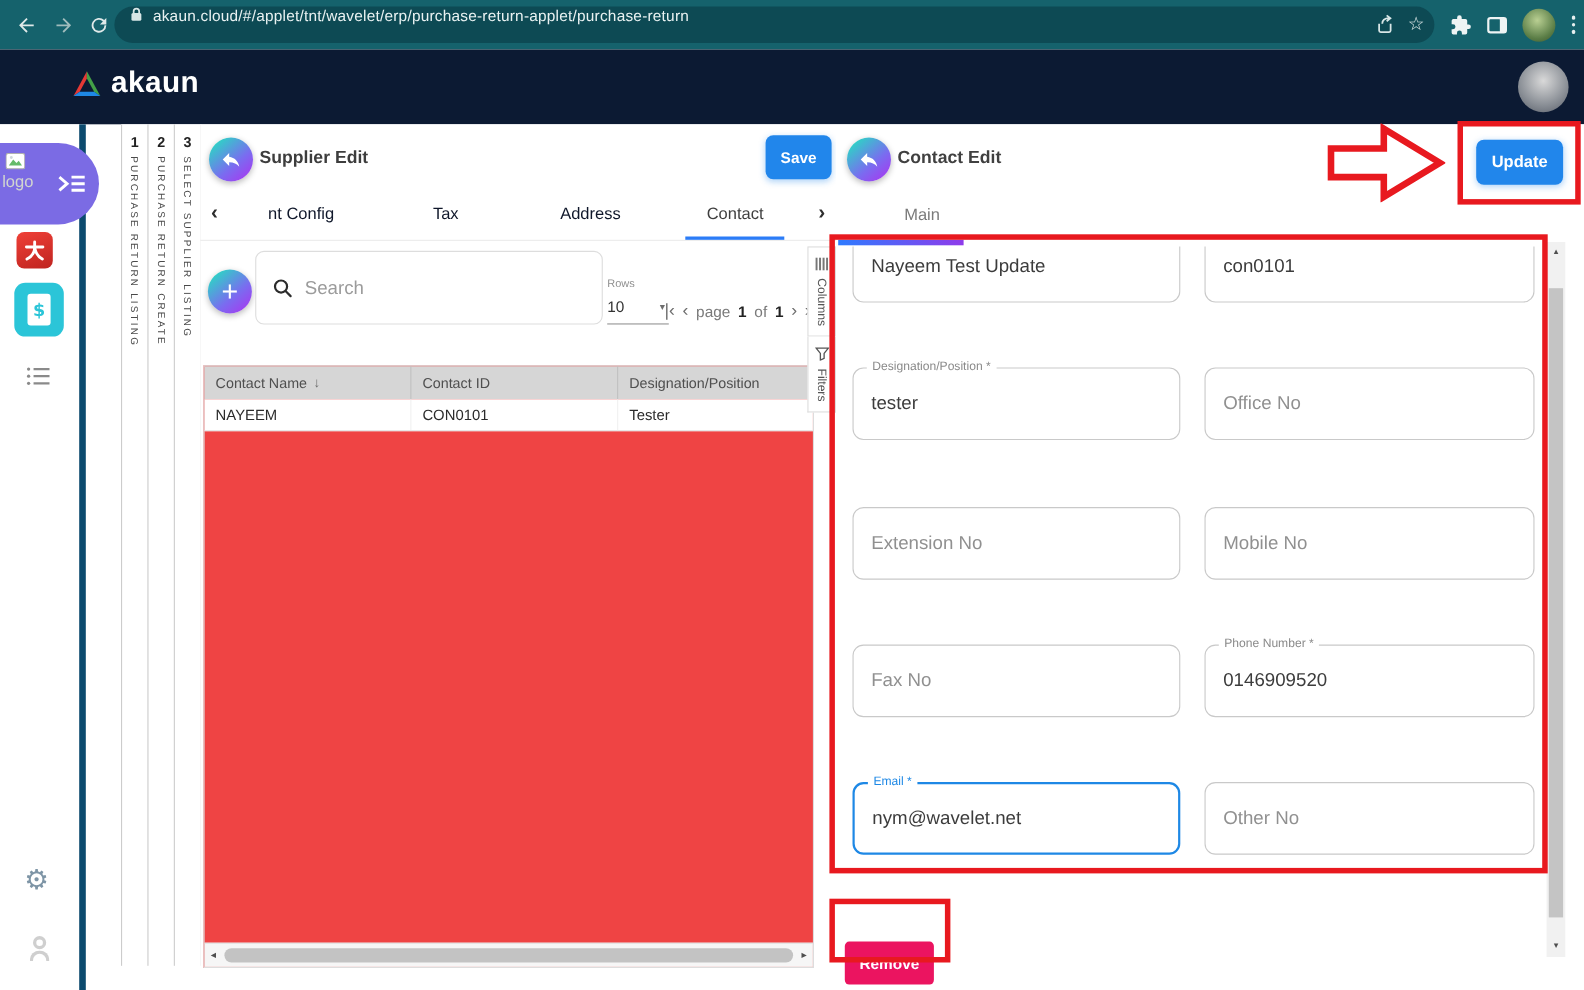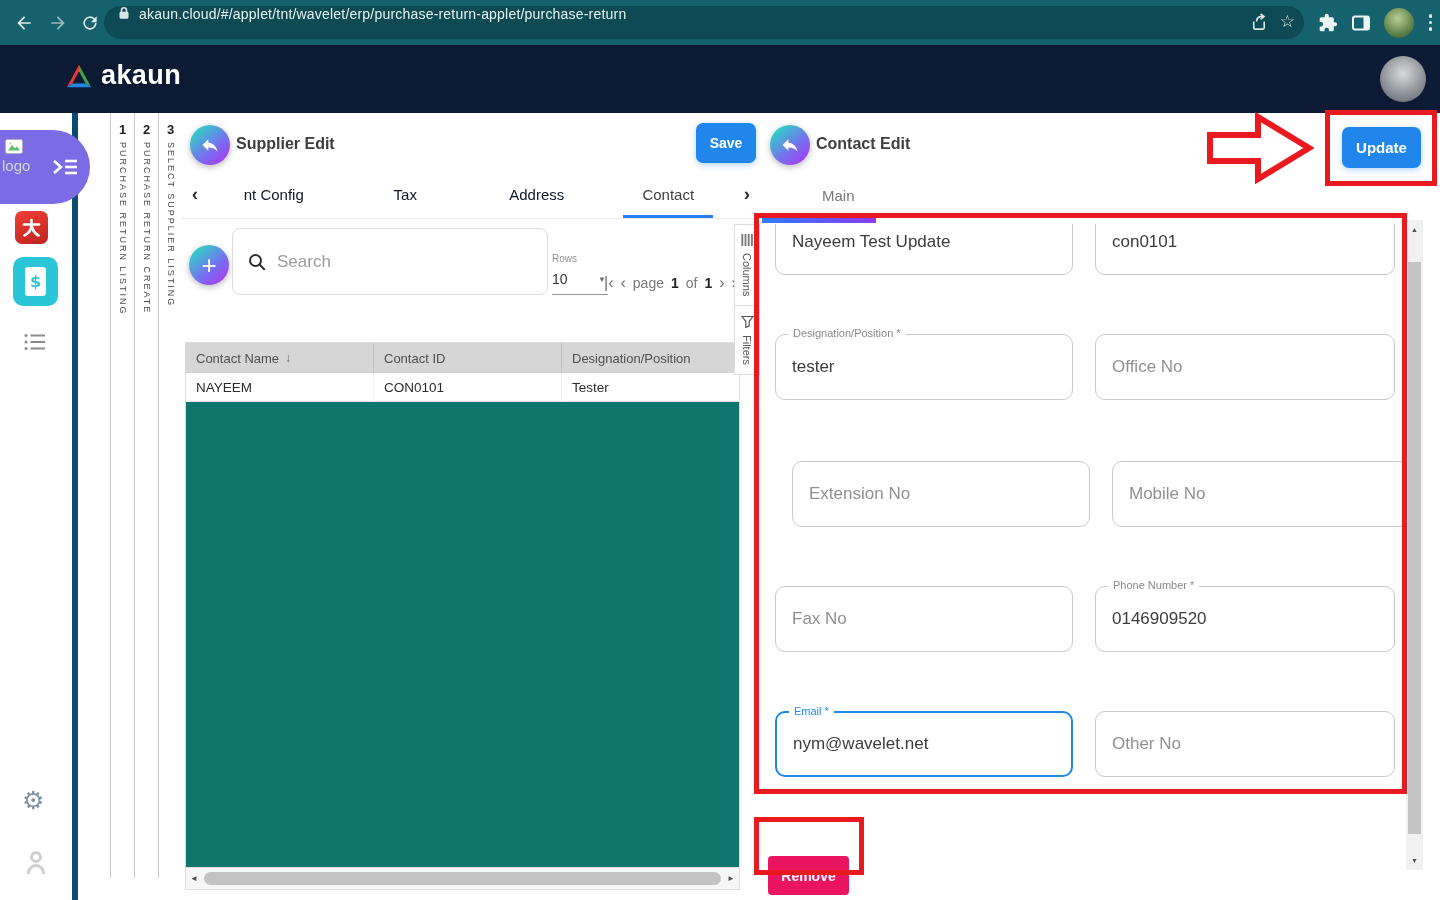--- a/index.html
+++ b/index.html
@@ -85,21 +85,21 @@
   #sup-rows{position:absolute;left:370px;top:140px;width:58px;}
   .rows-label{font-size:10px;color:#8f8f8f;}
   .rows-value{position:relative;margin-top:7px;width:56px;font-size:14px;color:#333;
               border-bottom:1px solid #949494;padding-bottom:7px;cursor:pointer;}
   .rows-caret{position:absolute;right:2px;top:4px;font-size:8px;color:#6e6e6e;}
   #sup-pag{position:absolute;left:422px;top:162px;display:flex;align-items:center;gap:7px;
            font-size:14px;color:#7a7a7a;}
   #sup-pag .pg-ic{font-size:16px;color:#6e6e6e;cursor:pointer;line-height:1;}
   .pag-num{font-weight:bold;color:#222;}
   #sup-table{position:absolute;left:3px;top:219px;width:555px;height:548px;border:1px solid #ddd;
-             background:#0f766e;box-sizing:border-box;margin-top:10px;}
+             background:#ef4444;box-sizing:border-box;}
   .thead{display:flex;height:30px;background:#d6d6d6;align-items:center;font-size:13px;color:#4f4f4f;}
   .th,.td{padding-left:10px;box-sizing:border-box;height:100%;display:flex;align-items:center;gap:6px;}
   .c1{width:187px;} .c2{width:188px;} .c3{width:178px;}
   .thead .c2,.thead .c3{border-left:1px solid #c0c0c0;}
   .trow{display:flex;height:28px;align-items:center;font-size:13.5px;color:#2b2b2b;
         border-bottom:1px solid #e5e5e5;background:#fff;cursor:pointer;}
   .trow .c2,.trow .c3{border-left:1px solid #f1f1f1;}
   .sort-ic{font-size:12px;color:#6a6a6a;}
   #sup-hscroll{position:absolute;left:0;bottom:0;width:553px;height:21px;background:#f6f6f6;
                border-top:1px solid #e0e0e0;display:flex;align-items:center;}
@@ -116,21 +116,21 @@
   #con-back{position:absolute;left:10px;top:12px;width:40px;height:40px;}
   #con-title{position:absolute;left:56px;top:22px;font-size:16px;font-weight:600;color:#404040;}
   #con-update{position:absolute;left:582px;top:14px;width:79px;height:41px;font-size:15px;z-index:2;}
   #con-maintab{position:absolute;left:62px;top:74px;font-size:15px;color:#7a7a7a;cursor:pointer;}
   #con-ink{position:absolute;left:2px;top:105px;width:114px;height:5px;
            background:linear-gradient(90deg,#2e7bff,#8f3bea);}
   #con-scroll{position:absolute;left:0;top:111px;width:646px;height:676px;overflow:hidden;}
   .field{position:absolute;height:66px;border:1px solid #c9c9c9;border-radius:10px;background:#fff;
          box-sizing:border-box;}
   .f-left{left:15px;width:298px;} .f-right{left:335px;width:300px;}
-  .r1{top:-15px;} .r2{top:110px;} .r3{top:237px;margin-left:17px;} .r4{top:362px;} .r5{top:487px;}
+  .r1{top:-15px;} .r2{top:110px;} .r3{top:237px;} .r4{top:362px;} .r5{top:487px;}
   .field input{position:absolute;left:0;top:0;width:100%;height:100%;border:none;outline:none;
                background:transparent;padding:0 16px;font-size:17px;color:#3c3c3c;font-family:inherit;
                border-radius:10px;box-sizing:border-box;}
   .field input::placeholder{color:#909090;}
   .f-label{position:absolute;top:-8px;left:12px;background:#fff;padding:0 5px;font-size:11px;color:#8a8a8a;}
   .field.focused{border:2px solid #1e88e5;}
   .field.focused .f-label{color:#1e88e5;}
   #con-remove{position:absolute;left:8px;top:607px;width:81px;height:39px;background:#eb1460;border:none;
               border-radius:4px;color:#fff;font-size:14px;font-weight:600;font-family:inherit;cursor:pointer;margin-top:25px;}
   #con-vscroll{position:absolute;left:646px;top:107px;width:17px;height:650px;background:#f1f1f1;}

